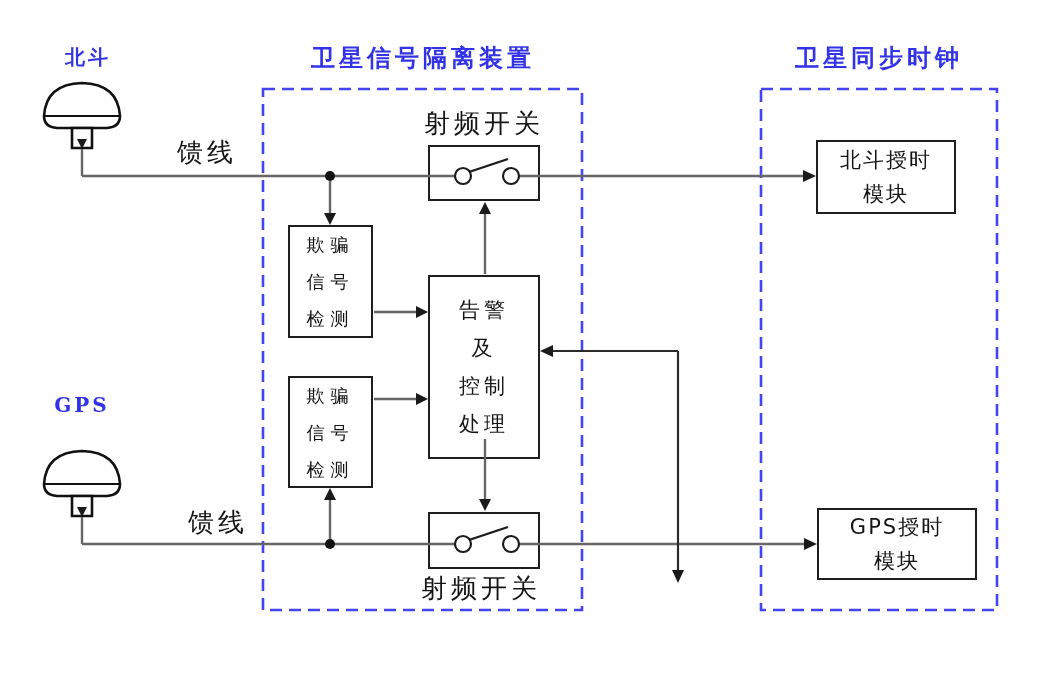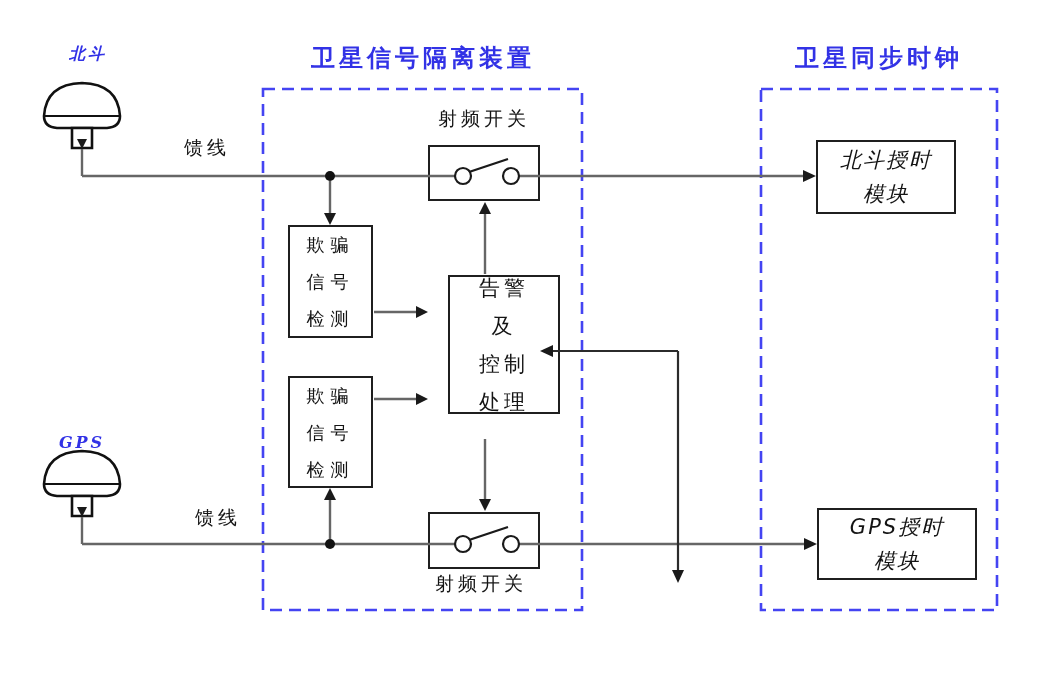--- a/index.html
+++ b/index.html
@@ -9,68 +9,68 @@
     --ink-black:#1a1a1a;
   }
   html,body{margin:0;padding:0;background:#ffffff;}
   .canvas{
     position:relative;width:1051px;height:673px;background:#ffffff;overflow:hidden;
     font-family:"DejaVu Sans",sans-serif;color:#111;
   }
   .lbl{position:absolute;text-align:center;white-space:pre-line;}
   .blue{color:var(--accent-blue);font-weight:bold;}
   .t-title{font-size:24px;letter-spacing:4px;line-height:1.2;}
-  .t-ant{font-size:16px;letter-spacing:3px;font-style:italic;}
-  .t-black{font-size:19px;letter-spacing:4px;color:#141414;}
+  .t-ant{font-size:20px;letter-spacing:3px;}
+  .t-black{font-size:26px;letter-spacing:4px;color:#141414;}
   .t-status{font-size:22px;letter-spacing:3px;line-height:1.45;color:#141414;}
   .box{
     position:absolute;box-sizing:border-box;border:2px solid #1f1f1f;background:#ffffff;
     display:flex;align-items:center;justify-content:center;text-align:center;
     white-space:pre-line;color:#141414;
   }
   .box-detect{font-size:18px;letter-spacing:6px;line-height:37px;}
   .box-control{font-size:21px;letter-spacing:4px;line-height:38px;}
-  .box-module{font-size:21px;letter-spacing:2px;line-height:34px;font-style:italic;}
+  .box-module{font-size:21px;letter-spacing:2px;line-height:34px;}
   svg.wires{position:absolute;left:0;top:0;z-index:5;pointer-events:none;}
   .wire{stroke:var(--wire-gray);stroke-width:2.4;fill:none;}
   .wire-dark{stroke:#2b2b2b;stroke-width:2.2;fill:none;}
   .arrow{fill:var(--ink-black);stroke:none;}
   .dash-rect{fill:none;stroke:var(--dash-blue);stroke-width:2.6;stroke-dasharray:12 7;}
   .sw-circle{fill:#ffffff;stroke:var(--ink-black);stroke-width:2.2;}
   .sw-arm{stroke:var(--ink-black);stroke-width:2.2;fill:none;}
   .junction{fill:#111111;stroke:none;}
   .ant-shape{fill:#ffffff;stroke:#111111;stroke-width:2.6;}
   .ant-line{stroke:#111111;stroke-width:2;fill:none;}
 </style>
 </head>
 <body>
 
 <div class="canvas">
 
   <div class="lbl blue t-ant" style="left:40px;top:44px;width:96px;">北斗</div>
-  <div class="lbl blue t-ant" style="left:34px;top:433px;width:96px;font-family:'DejaVu Serif',serif;">GPS</div>
+  <div class="lbl blue t-ant" style="left:34px;top:393px;width:96px;font-family:'DejaVu Serif',serif;">GPS</div>
   <div class="lbl blue t-title" style="left:771px;top:44px;width:216px;">卫星同步时钟</div>
   <div class="lbl blue t-title" style="left:283px;top:44px;width:280px;">卫星信号隔离装置</div>
 
   <div class="lbl t-black" style="left:171px;top:135px;width:72px;">馈线</div>
   <div class="lbl t-black" style="left:182px;top:505px;width:72px;">馈线</div>
   <div class="lbl t-black" style="left:424px;top:106px;width:120px;">射频开关</div>
   <div class="lbl t-black" style="left:420px;top:571px;width:122px;">射频开关</div>
 
   <div class="box" style="left:428px;top:145px;width:112px;height:56px;"></div>
   <div class="box" style="left:428px;top:512px;width:112px;height:57px;"></div>
 
   <div class="box box-detect" style="left:288px;top:225px;width:85px;height:113px;">欺骗
 信号
 检测</div>
   <div class="box box-detect" style="left:288px;top:376px;width:85px;height:112px;">欺骗
 信号
 检测</div>
 
-  <div class="box box-control" style="left:448px;top:275px;width:112px;height:139px;">告警
+  <div class="box box-control" style="left:428px;top:275px;width:112px;height:184px;">告警
 及
 控制
 处理</div>
 
   <div class="box box-module" style="left:816px;top:140px;width:140px;height:74px;">北斗授时
 模块</div>
   <div class="box box-module" style="left:817px;top:508px;width:160px;height:72px;">GPS授时
 模块</div>
 
   <svg class="wires" width="1051" height="673" viewBox="0 0 1051 673">

